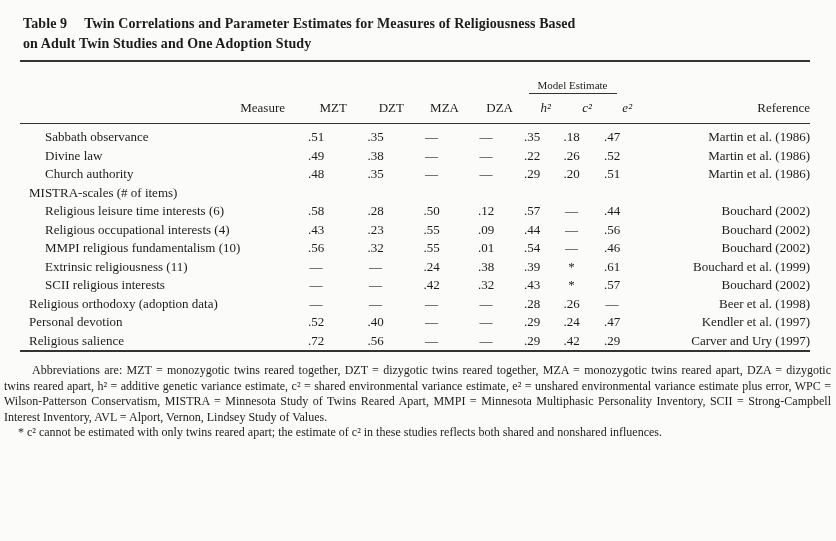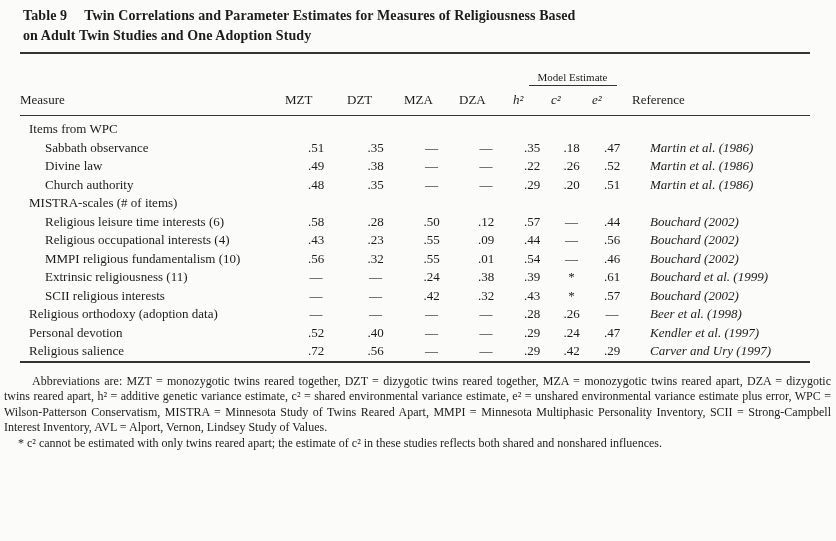--- a/index.html
+++ b/index.html
@@ -9,21 +9,21 @@
   body {
     width: 836px;
     height: 541px;
     background: #fbfbfa;
     color: #1c1c1c;
     font-family: "Liberation Serif", "DejaVu Serif", serif;
     overflow: hidden;
     position: relative;
   }
   .page {
-    padding-top: 6px;
+    padding-top: 14px;
   }
 
   
   .title-block {
     margin: 0 30px 0 23px;
     font-size: 14px;
     font-weight: bold;
     line-height: 20px;
     letter-spacing: 0.1px;
   }
@@ -62,21 +62,21 @@
   .spanner-text {
     display: inline-block;
     padding: 0 9px 2px 9px;
     border-bottom: 1.5px solid #333;
     font-size: 11px;
     text-align: center;
   }
   tr.header-row th {
     height: 24px;
     font-weight: normal;
-    text-align: left;
+    text-align: right;
     vertical-align: middle;
     padding: 0 0 3px 0;
     border-bottom: 1.5px solid #333;
     font-size: 13px;
   }
   tr.header-row th:nth-child(6),
   tr.header-row th:nth-child(7),
   tr.header-row th:nth-child(8) {
     font-style: italic;
   }
@@ -84,21 +84,21 @@
   tbody td {
     height: 18.5px;
     padding: 0;
     vertical-align: middle;
     white-space: nowrap;
     overflow: hidden;
   }
   td.label { text-align: left; padding-left: 9px; }
   td.label.indent { padding-left: 25px; }
   td.num { text-align: center; }
-  td.ref { text-align: left; padding-left: 18px; font-style: italic; }
+  td.ref { text-align: right; padding-left: 18px; }
 
   
   .notes {
     margin: 11px 5px 0 4px;
     font-size: 12px;
     line-height: 15.6px;
     text-align: justify;
   }
   .notes p { margin: 0; }
   .note-abbrev { text-indent: 28px; }
@@ -139,31 +139,20 @@
           <th>MZA</th>
           <th>DZA</th>
           <th>h²</th>
           <th>c²</th>
           <th>e²</th>
           <th>Reference</th>
         </tr>
     </thead>
     <tbody id="table-body">
         <tr>
-          <td class="label">Items from WPC</td>
-          <td class="num"></td>
-          <td class="num"></td>
-          <td class="num"></td>
-          <td class="num"></td>
-          <td class="num"></td>
-          <td class="num"></td>
-          <td class="num"></td>
-          <td class="ref"></td>
-        </tr>
-        <tr>
           <td class="label indent">Sabbath observance</td>
           <td class="num">.51</td>
           <td class="num">.35</td>
           <td class="num">—</td>
           <td class="num">—</td>
           <td class="num">.35</td>
           <td class="num">.18</td>
           <td class="num">.47</td>
           <td class="ref">Martin et al. (1986)</td>
         </tr>

